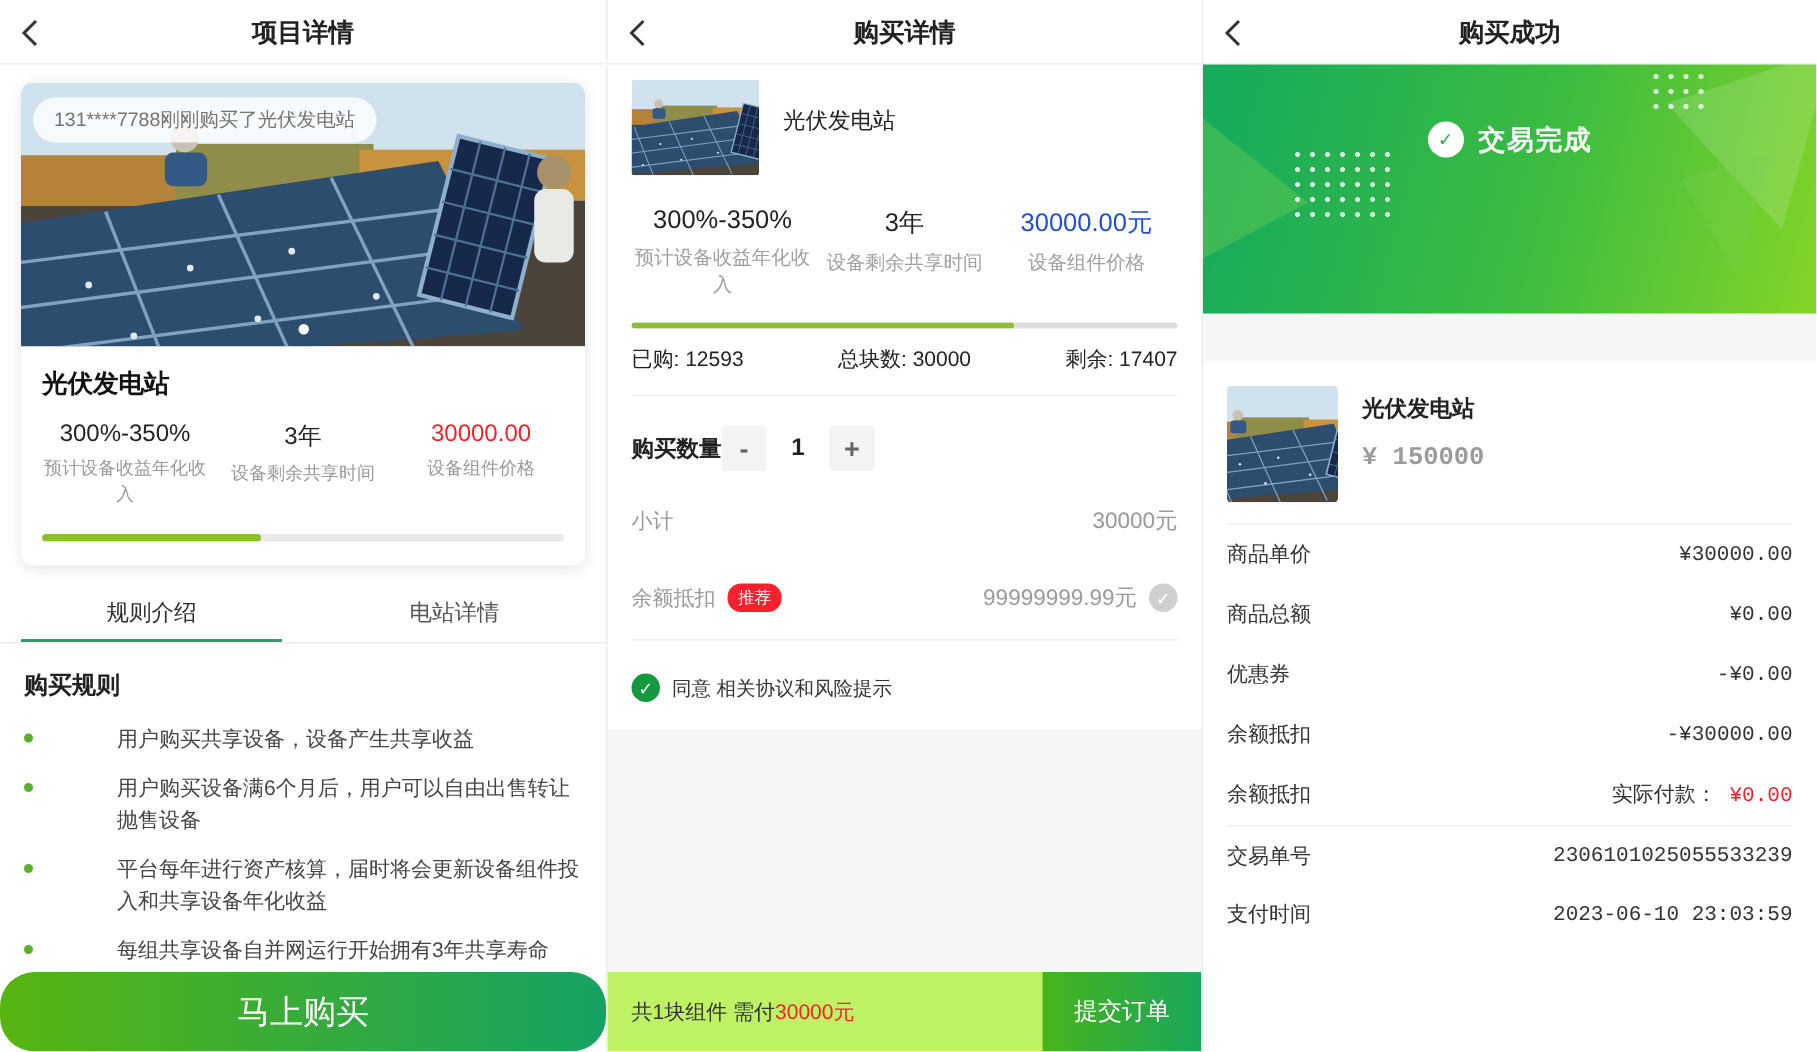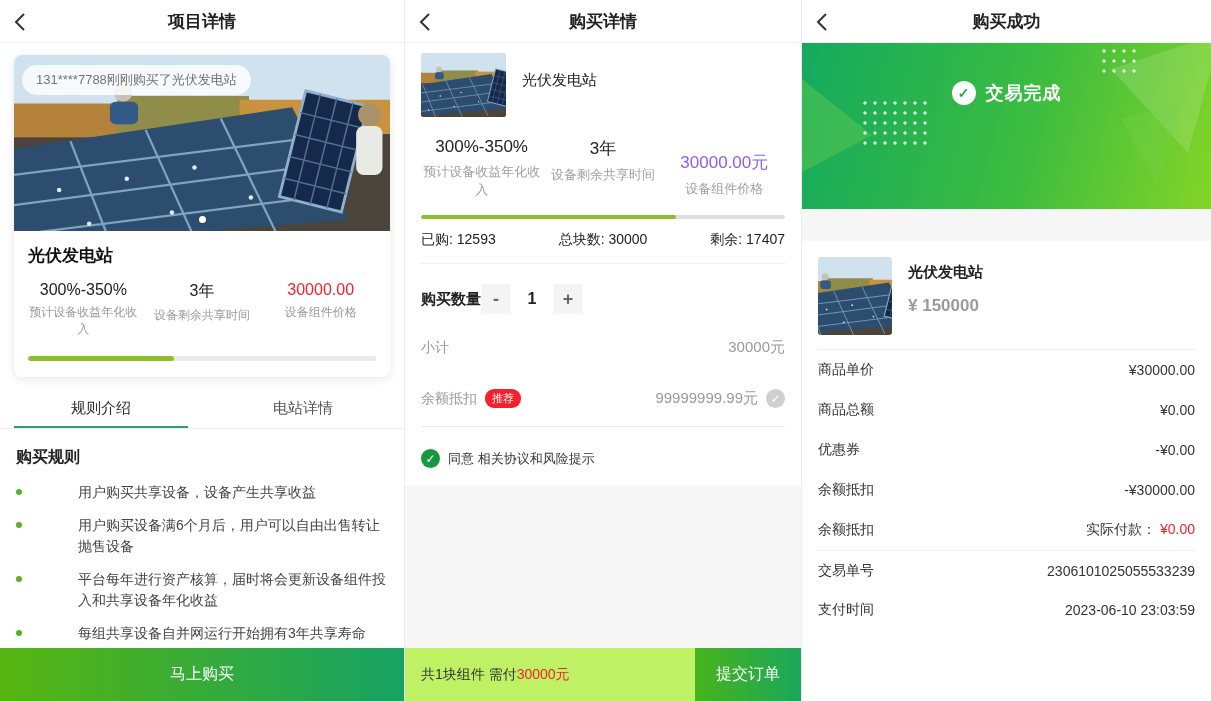--- a/index.html
+++ b/index.html
@@ -2,21 +2,21 @@
 <html><head>
 <meta charset="utf-8">
 <style>
   * { margin:0; padding:0; box-sizing:border-box; }
   html,body { width:1211px; height:701px; overflow:hidden; }
   body { font-family:"Liberation Sans", sans-serif; background:#fff; display:flex; color:#333; }
 
   .panel { position:relative; height:701px; background:#fff; overflow:hidden; }
   .panel-detail { width:404px; }
   .panel-purchase { width:397px; border-left:1px solid #ececec; display:flex; flex-direction:column; }
-  .panel-success { width:410px; border-left:1px solid #ececec; }
+  .panel-success { width:410px; border-left:1px solid #ececec;font-family:Liberation Mono, monospace; }
 
   
   .hdr { position:relative; height:43px; background:#fff; display:flex; align-items:center; justify-content:center; border-bottom:1px solid #f2f2f2; flex:0 0 auto; }
   .hdr-title { font-size:17px; font-weight:bold; color:#222; }
   .back { position:absolute; left:14px; top:11px; width:22px; height:22px; cursor:pointer; display:flex; align-items:center; }
 
   
   .card { margin:12px 14px 10px; background:#fff; border-radius:8px; box-shadow:0 2px 10px rgba(0,0,0,.10); overflow:hidden; }
   .hero { position:relative; height:176px; overflow:hidden; }
   .hero svg { width:100%; height:100%; display:block; }
@@ -35,32 +35,32 @@
   .tab { flex:1; text-align:center; padding:12px 0 10px; font-size:15px; color:#555; position:relative; cursor:pointer; }
   .tab.active { color:#2c2c2c; }
   .tab .underline { position:absolute; left:14px; right:14px; bottom:0; height:2px; background:#2f9e6d; }
 
   .rules-wrap { padding:18px 16px 0; }
   .rules-title { font-size:16px; font-weight:bold; color:#222; margin-bottom:14px; }
   .rule { display:flex; font-size:14px; color:#444; line-height:21px; margin-bottom:12px;gap:48px; }
   .rule .dot { flex:0 0 auto; width:6px; height:6px; border-radius:50%; background:#5aaf2b; margin:7px 8px 0 0; }
   .assets-title { font-size:16px; font-weight:bold; color:#222; margin-top:22px; }
 
-  .buy-btn { position:absolute; left:0; right:0; bottom:0; height:53px; background:linear-gradient(90deg,#57b510 0%,#16a263 100%); color:#fff; font-size:16px; display:flex; align-items:center; justify-content:center; cursor:pointer; }
+  .buy-btn { position:absolute; left:0; right:0; bottom:0; height:53px; background:linear-gradient(90deg,#57b510 0%,#16a263 100%); color:#fff; font-size:22px; display:flex; align-items:center; justify-content:center; cursor:pointer;border-radius:23px; }
 
   
   .p-body { padding:6px 16px 0; background:#fff; }
   .prod-row { display:flex; align-items:flex-start; padding:4px 0 8px; }
   .thumb { width:85px; height:64px; border-radius:2px; overflow:hidden; flex:0 0 auto; }
   .thumb svg { width:100%; height:100%; display:block; }
   .prod-row .name { font-size:15px; color:#222; margin:18px 0 0 16px; }
   .m-stats { display:flex; padding:12px 0 0; }
   .m-stats .col { flex:1; text-align:center; }
   .m-stats .val { font-size:17px; color:#222; }
-  .m-stats .val.red { color:#8b5cf6;margin-top:14px; }
+  .m-stats .val.red { color:#1d4ed8; }
   .m-stats .lbl { font-size:13px; color:#a0a0a0; margin-top:6px; }
   .m-pbar { height:4px; background:#dedede; border-radius:2px; margin:16px 0 0; overflow:hidden; }
   .m-pbar .fill { height:100%; background:#8bc02c; border-radius:2px; }
   .counts { display:flex; justify-content:space-between; padding:12px 0 14px; font-size:14px; color:#222; border-bottom:1px solid #f0f0f0; }
   .qty-row { display:flex; align-items:center; justify-content:flex-start; padding:20px 0 8px;font-weight:bold; }
   .qty-row .lbl { font-size:15px; color:#222; }
   .stepper { display:flex; align-items:center; }
   .step-btn { width:30px; height:30px; background:#f4f4f4; color:#666; font-size:18px; display:flex; align-items:center; justify-content:center; cursor:pointer; border-radius:2px; }
   .step-val { width:42px; text-align:center; font-size:16px; color:#222; }
   .kv-row { display:flex; align-items:center; justify-content:space-between; padding:16px 0; }

